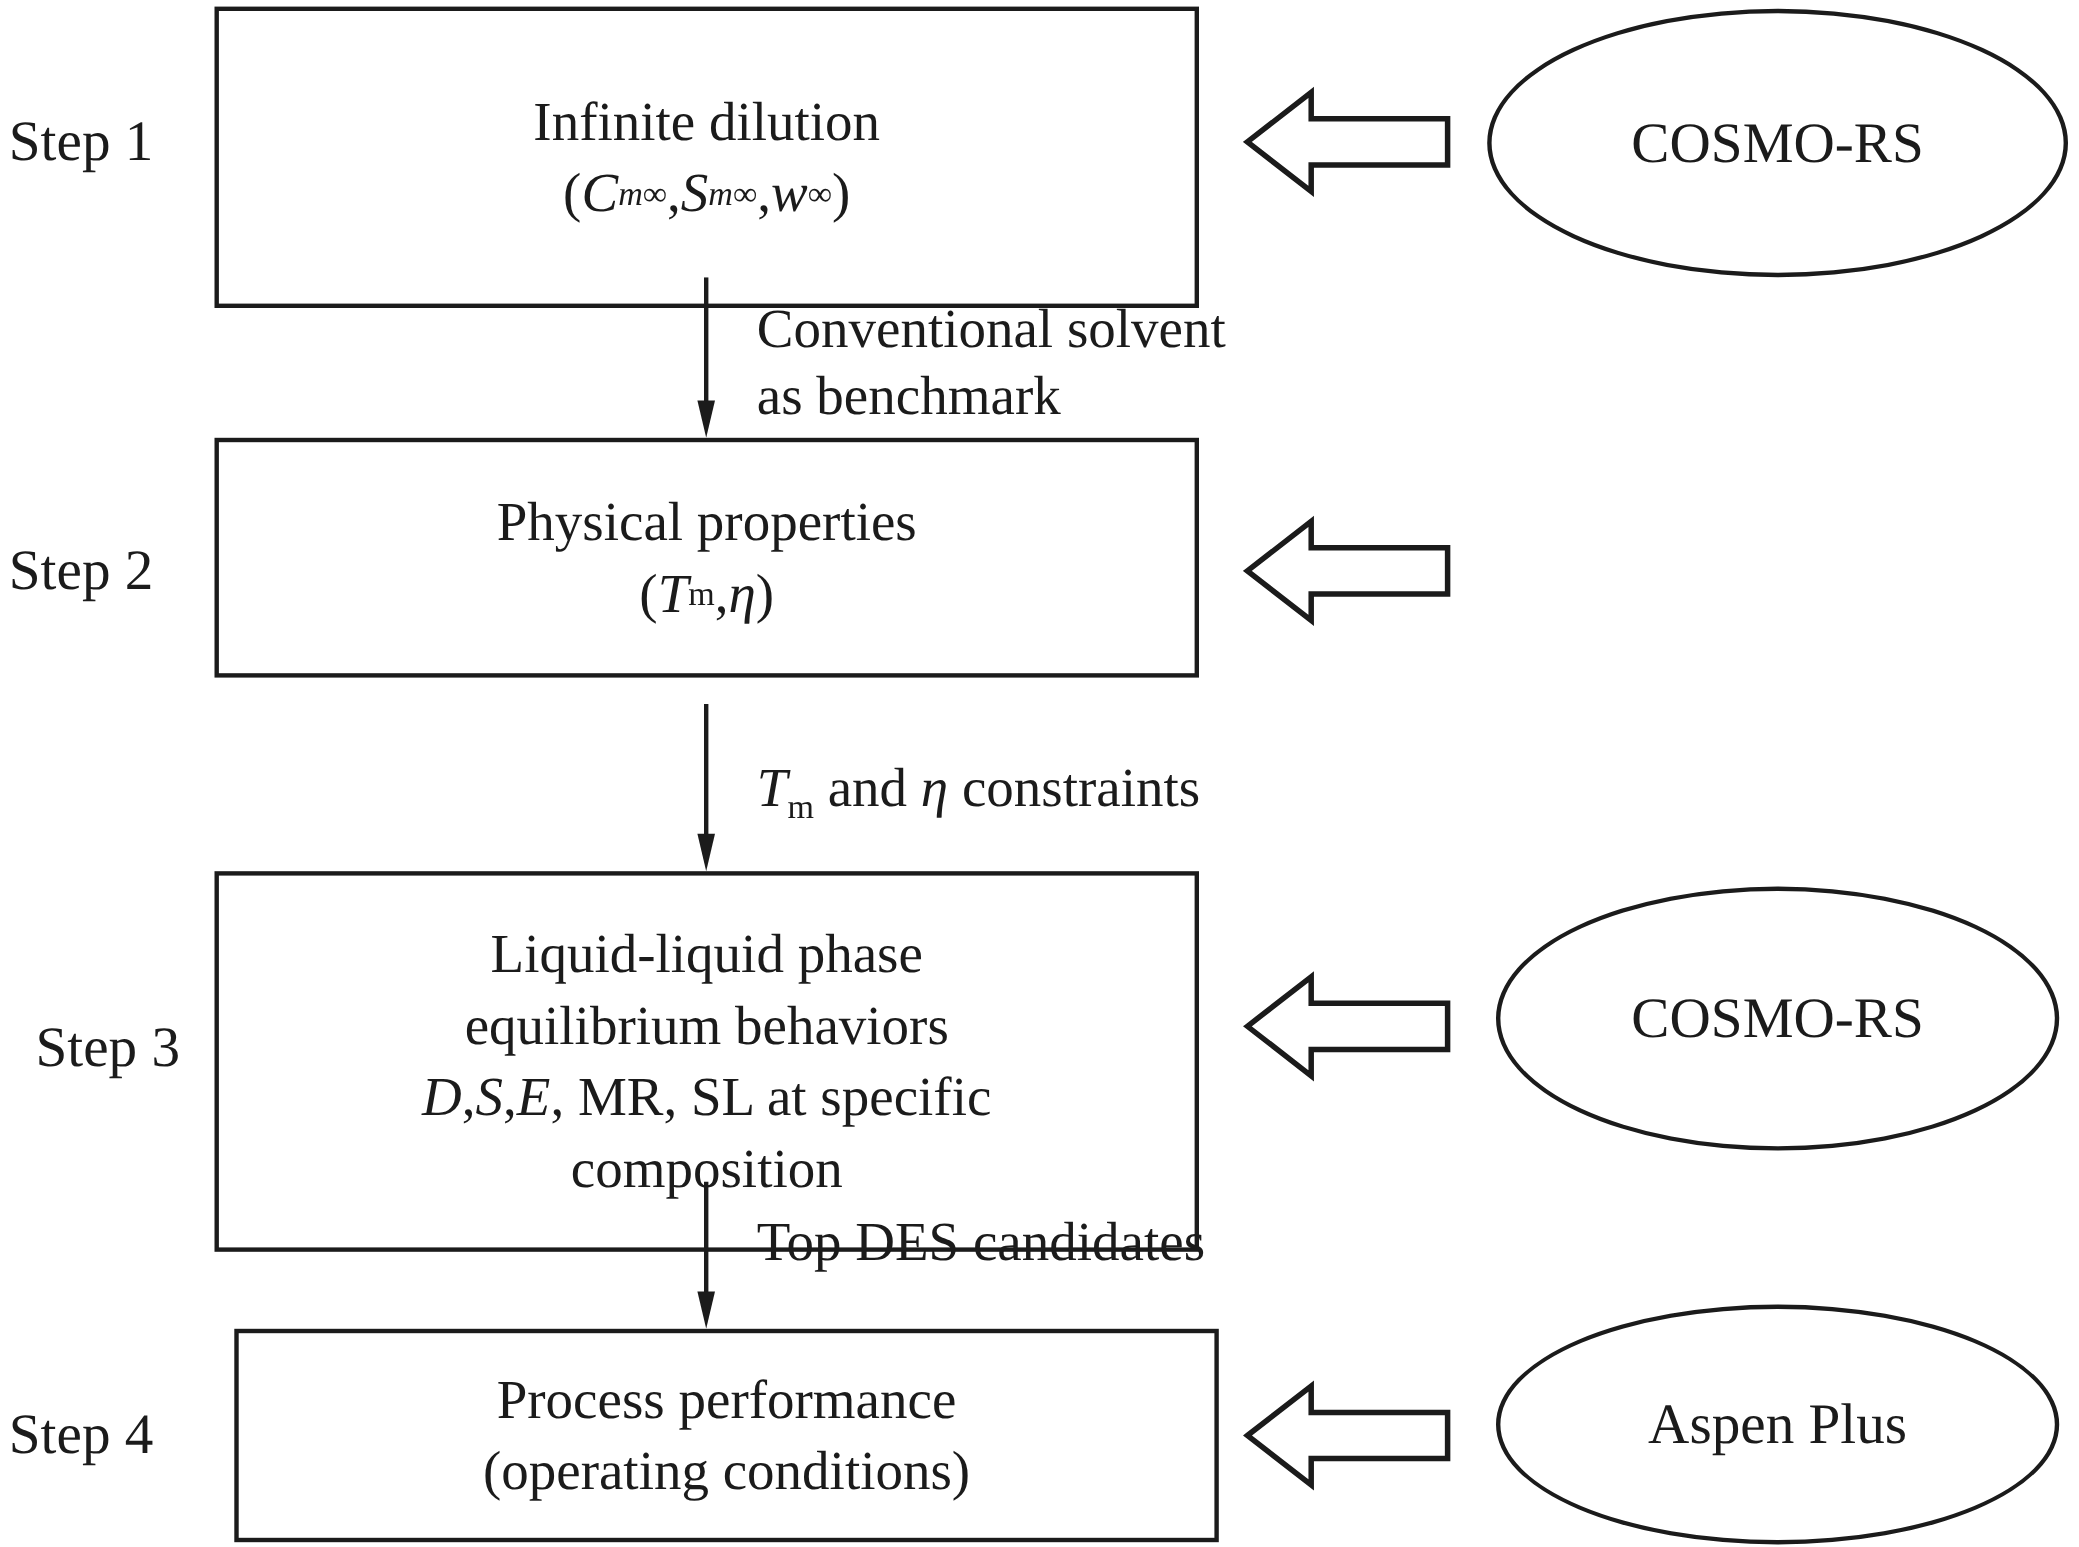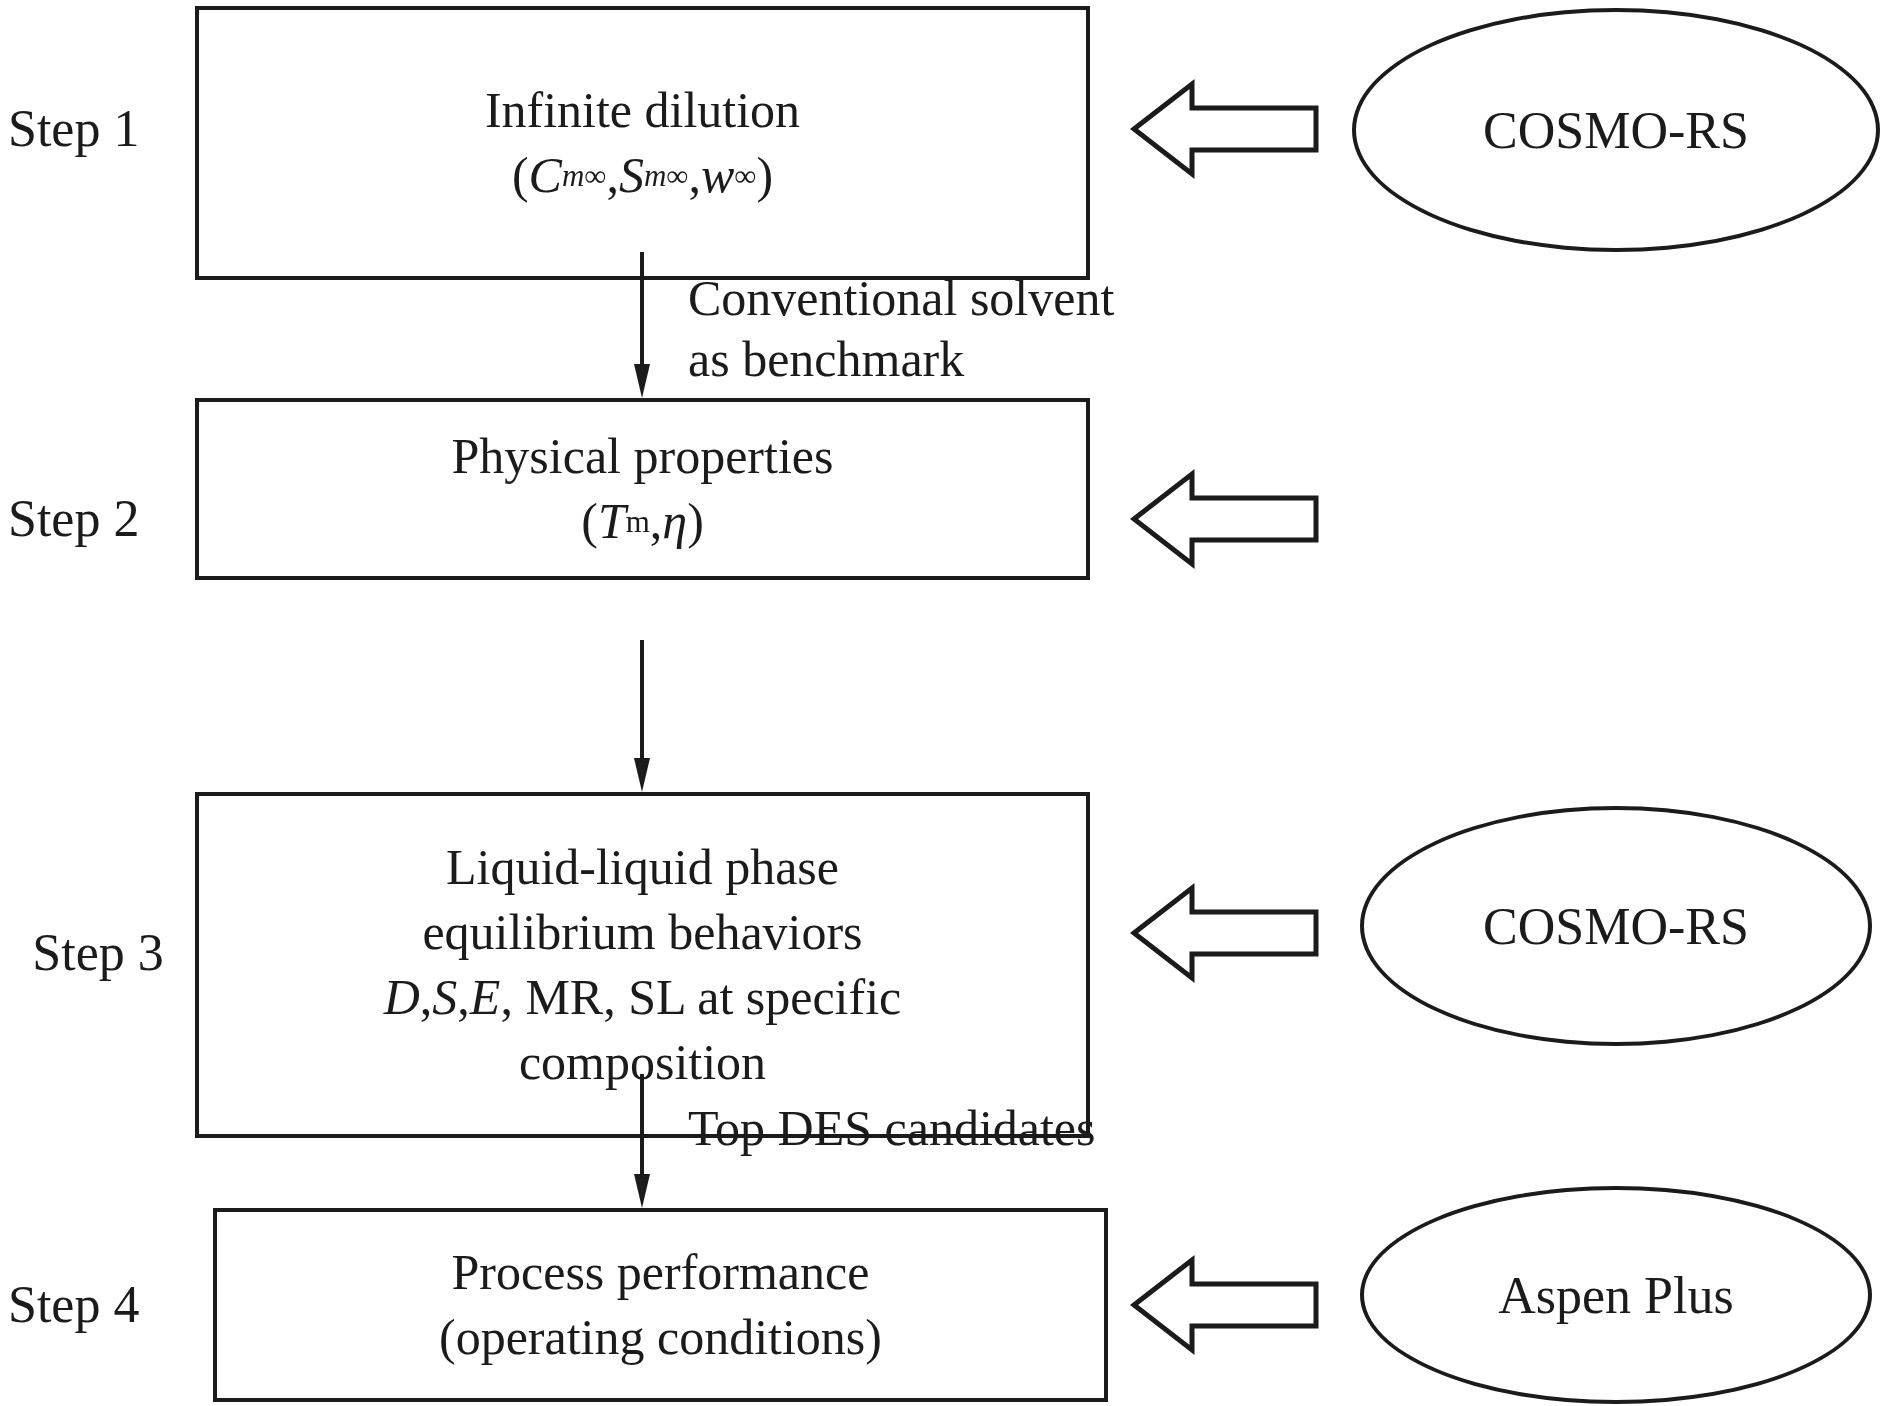--- a/index.html
+++ b/index.html
@@ -93,21 +93,21 @@
       <polygon points="8,112 24,112 16,146" fill="#1b1b1b"></polygon>
     </svg>
   </div>
   <div class="conn-label" style="top:268px;">
       <div class="rline"><span>Conventional solvent</span></div>
       <div class="rline"><span>as benchmark</span></div>
     </div>
 
   <div class="step-label" style="top:492px;">Step 2</div>
 
-  <div class="flow-box" style="top:398px; height:182px;">
+  <div class="flow-box" style="top:398px; height:218px;">
     <div>
         <div class="rline">
           <span>Physical properties</span>
         </div>
         <div class="rline">
           <span>(</span>
           <span class="it">T</span>
           <span class="sb">m</span>
           <span>,</span>
           <span class="it">η</span>
@@ -122,20 +122,23 @@
     </svg>
   </div>
 
 
   <div class="down-arrow" style="top:640px; height:152px;">
     <svg width="32" height="152" viewBox="0 0 32 152">
       <line x1="16" y1="0" x2="16" y2="120" stroke="#1b1b1b" stroke-width="4"></line>
       <polygon points="8,118 24,118 16,152" fill="#1b1b1b"></polygon>
     </svg>
   </div>
+  <div class="conn-label" style="top:686px;">
+      <div class="rline"><span class="it">T</span><span class="sb">m</span><span> and </span><span class="it">η</span><span> constraints</span></div>
+    </div>
 
   <div class="step-label" style="top:926px;text-align:center;">Step 3</div>
 
   <div class="flow-box" style="top:792px; height:346px;">
     <div>
         <div class="rline">
           <span>Liquid-liquid phase</span>
         </div>
         <div class="rline">
           <span>equilibrium behaviors</span>

